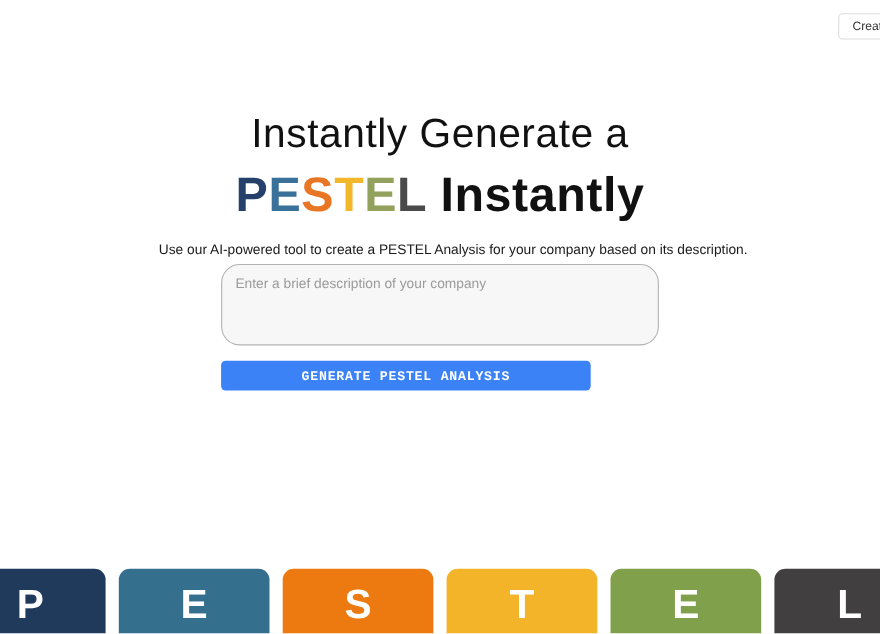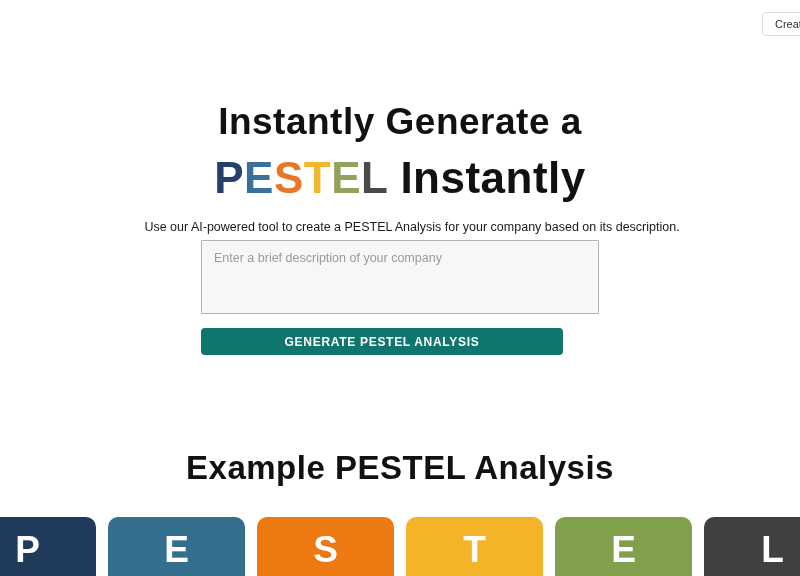--- a/index.html
+++ b/index.html
@@ -33,21 +33,21 @@
 
   
   .title-line1 {
     position: absolute;
     top: 101px;
     left: 0;
     width: 100%;
     margin: 0;
     text-align: center;
     font-size: 37px;
-    font-weight: 700;
+    font-weight: 400;
     color: #111111;
     letter-spacing: 0.5px;
   }
   .title-line2 {
     position: absolute;
     top: 153px;
     left: 0;
     width: 100%;
     margin: 0;
     text-align: center;
@@ -72,41 +72,41 @@
   
   .company-textarea {
     position: absolute;
     left: 201px;
     top: 240px;
     width: 398px;
     height: 74px;
     box-sizing: border-box;
     background: #f7f7f7;
     border: 1px solid #b3b3b3;
-    border-radius: 1px;
+    border-radius: 17px;
     padding: 10px 12px;
     font-family: "Liberation Sans", sans-serif;
     font-size: 12.5px;
     color: #333333;
     resize: none;
     outline: none;
   }
   .company-textarea::placeholder { color: #9b9b9b; }
 
   .generate-btn {
     position: absolute;
     left: 201px;
     top: 328px;
-    width: 362px;
+    width: 336px;
     height: 27px;
-    background: #0f766e;
+    background: #3b82f6;
     color: #ffffff;
     border: none;
     border-radius: 4px;
-    font-family: Liberation Sans, sans-serif;
+    font-family: Liberation Mono, monospace;
     font-size: 12px;
     font-weight: 700;
     letter-spacing: 0.7px;
     cursor: pointer;
   }
 
   
   .example-heading {
     position: absolute;
     top: 449px;
@@ -149,21 +149,20 @@
   <h1 class="title-line2">
     <span id="pestel-letters"><span style="color: rgb(36, 64, 107);">P</span><span style="color: rgb(58, 113, 154);">E</span><span style="color: rgb(232, 118, 37);">S</span><span style="color: rgb(242, 183, 43);">T</span><span style="color: rgb(146, 161, 92);">E</span><span style="color: rgb(74, 74, 74);">L</span></span><span class="analysis-suffix">Instantly</span>
   </h1>
 
   <p class="subtitle">Use our AI-powered tool to create a PESTEL Analysis for your company based on its description.</p>
 
   <textarea class="company-textarea" placeholder="Enter a brief description of your company" style=""></textarea>
 
   <button class="generate-btn">GENERATE PESTEL ANALYSIS</button>
 
-  <h2 class="example-heading">Example PESTEL Analysis</h2>
 
   <div id="cards">
       <div class="pestel-card" style="left: -41px; background: rgb(32, 58, 92);">
         <span class="card-letter">P</span>
       </div>
       <div class="pestel-card" style="left: 108px; background: rgb(52, 112, 142);">
         <span class="card-letter">E</span>
       </div>
       <div class="pestel-card" style="left: 257px; background: rgb(237, 122, 16);">
         <span class="card-letter">S</span>

